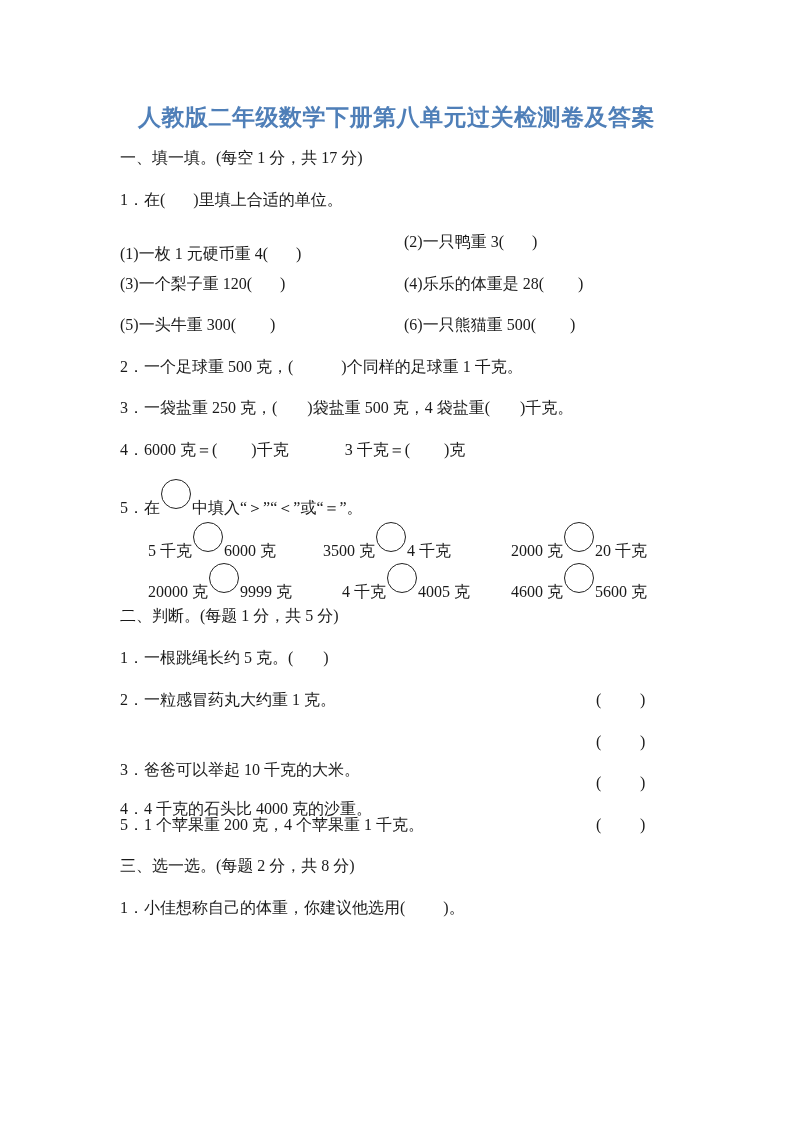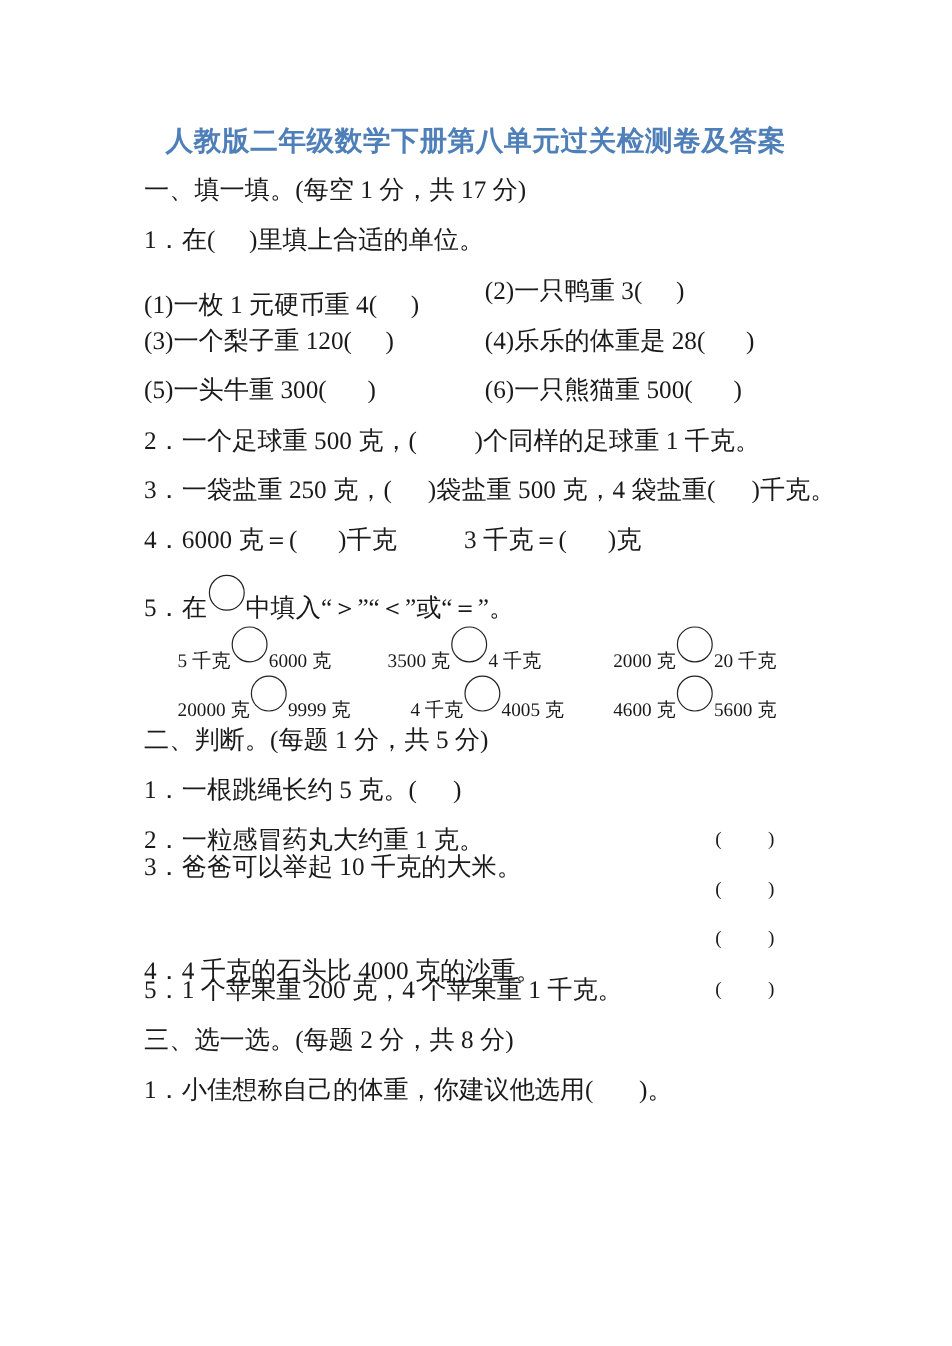--- a/index.html
+++ b/index.html
@@ -1,21 +1,21 @@
 <!DOCTYPE html>
 <html><head>
 <meta charset="utf-8">
 <style>
   html, body { margin:0; padding:0; background:#ffffff; }
   body { width:793px; height:1122px; position:relative; overflow:hidden;
          font-family: "Liberation Serif", "DejaVu Serif", serif; color:#1a1a1a; }
   .title { position:absolute; left:0; width:793px; top:102px; text-align:center;
            font-family: "DejaVu Sans", "Liberation Sans", sans-serif;
            font-weight:bold; font-size:23px; color:#4f7fb8; letter-spacing:0.5px; }
-  .line { position:absolute; left:120px; font-size:21px; line-height:20px; white-space:pre; }
+  .line { position:absolute; left:120px; font-size:16px; line-height:20px; white-space:pre; }
   .col2 { left:404px; }
   .blank { display:inline-block; }
   .circ { display:inline-block; width:30px; height:30px; border:1.3px solid #222; border-radius:50%;
           box-sizing:border-box; vertical-align:-4px; margin:0 1px; position:relative; top:-8px; }
   .cmp { position:absolute; font-size:16px; line-height:20px; white-space:pre; }
   .paren { position:absolute; font-size:16px; line-height:20px; }
 </style>
 </head>
 <body>
 
@@ -52,21 +52,21 @@
 
 <div class="line" style="top:606px">二、判断。(每题 1 分，共 5 分)</div>
 
 <div class="line" style="top:648px"><span>1．一根跳绳长约 5 克。(</span><span class="blank" style="width:30px"></span><span>)</span></div>
 
 <div class="line" style="top:690px">2．一粒感冒药丸大约重 1 克。</div>
 <span class="paren" style="left:596px; top:690px">(</span>
 <span class="blank" style="position:absolute; left:606px; top:690px; width:32px; height:20px"></span>
 <span class="paren" style="left:640px; top:690px">)</span>
 
-<div class="line" style="top:712px">3．爸爸可以举起 10 千克的大米。</div>
+<div class="line" style="top:760px">3．爸爸可以举起 10 千克的大米。</div>
 <span class="paren" style="left:596px; top:732px">(</span>
 <span class="blank" style="position:absolute; left:606px; top:732px; width:32px; height:20px"></span>
 <span class="paren" style="left:640px; top:732px">)</span>
 
 <div class="line" style="top:799px">4．4 千克的石头比 4000 克的沙重。</div>
 <span class="paren" style="left:596px; top:773px">(</span>
 <span class="blank" style="position:absolute; left:606px; top:773px; width:32px; height:20px"></span>
 <span class="paren" style="left:640px; top:773px">)</span>
 
 <div class="line" style="top:815px">5．1 个苹果重 200 克，4 个苹果重 1 千克。</div>

